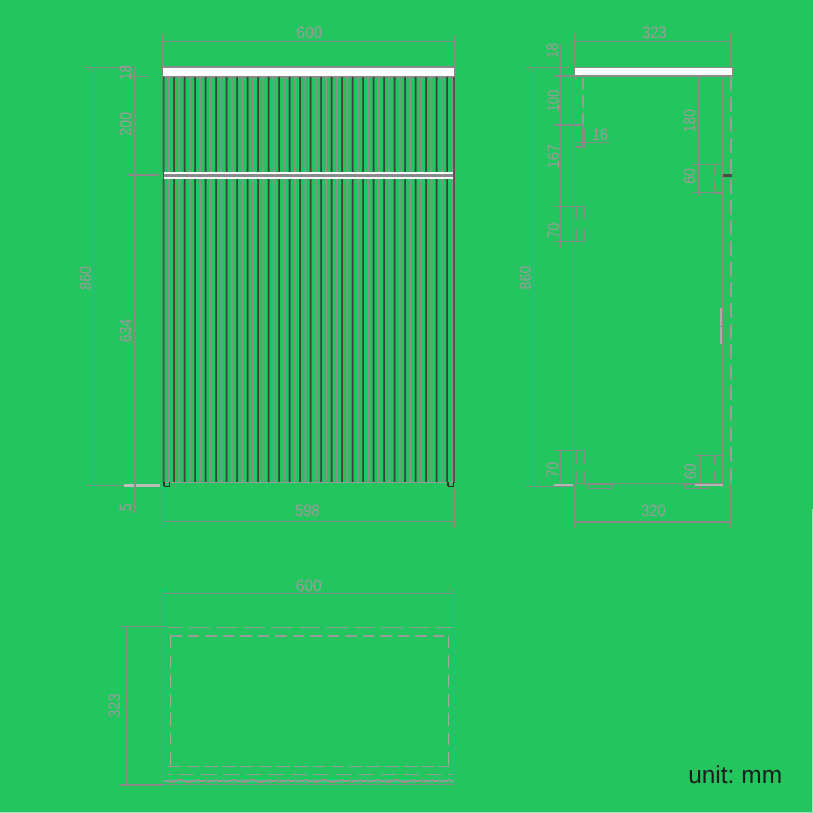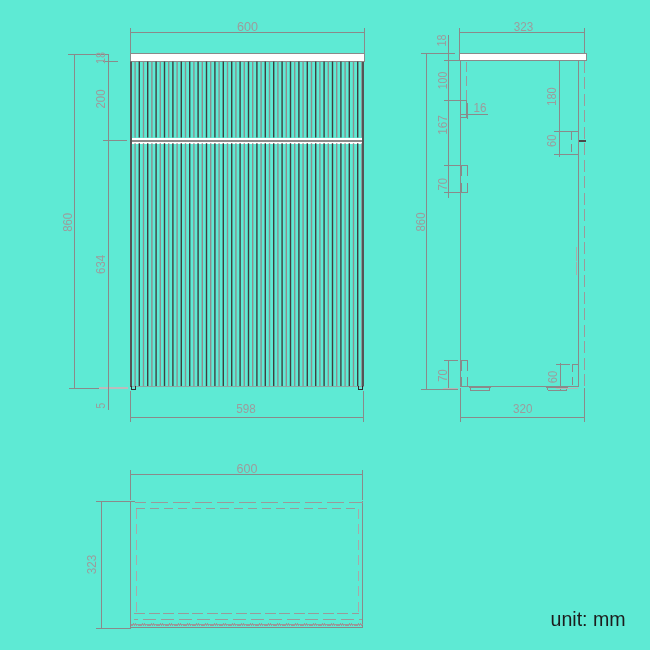--- a/index.html
+++ b/index.html
@@ -1,16 +1,16 @@
 <!DOCTYPE html>
 <html><head>
 <meta charset="utf-8">
 <style>
   html,body{margin:0;padding:0;background:#ffffff;}
-  .page{position:relative;width:650px;height:650px;background:#5eead4;overflow:hidden;
+  .page{position:relative;width:650px;height:650px;background:#22c55e;overflow:hidden;
         font-family:"Liberation Sans", sans-serif;}
   svg text{font-family:"Liberation Sans", sans-serif;fill:#9c9c9c;font-size:13.2px;}
 </style>
 </head>
 <body>
 <div class="page">
 <svg width="650" height="650" viewBox="0 0 650 650" shape-rendering="crispEdges">
 
 <g>
 

